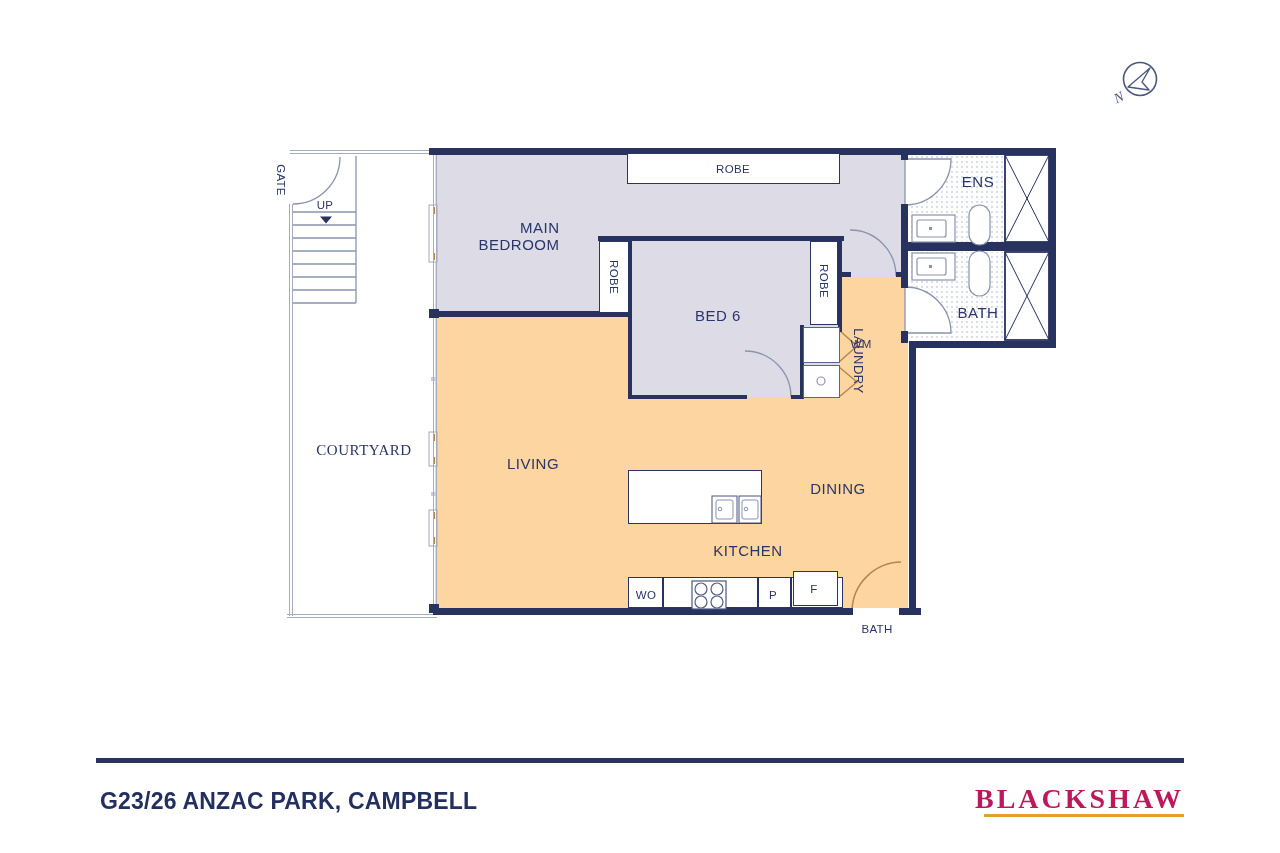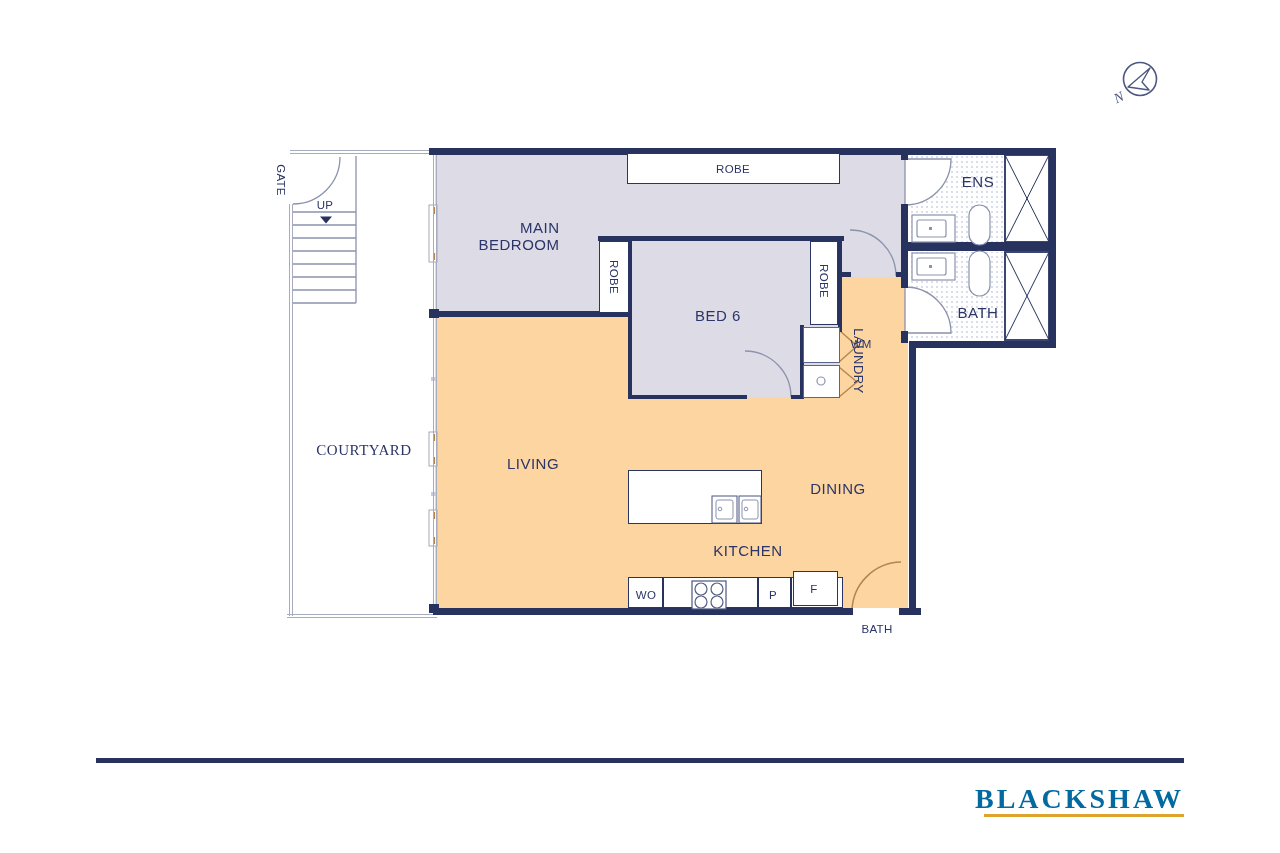--- a/index.html
+++ b/index.html
@@ -20,21 +20,21 @@
   .lbl-sm{font-size:11.5px;letter-spacing:0.3px;}
   .lbl-md{font-size:13px;}
   .vlbl{transform:translate(-50%,-50%) rotate(90deg);}
   .center2{text-align:right;line-height:17px;}
   .tri-down{position:absolute;z-index:6;width:0;height:0;transform:translate(-50%,-50%);
        border-left:6px solid transparent;border-right:6px solid transparent;border-top:7px solid #27325f;}
   .north{position:absolute;z-index:6;font-family:"Liberation Serif",serif;font-style:italic;
        font-size:14px;color:#4d5880;transform:translate(-50%,-50%) rotate(-25deg);}
   .footer-rule{position:absolute;z-index:6;background:#27325f;}
   .footer-title{position:absolute;z-index:6;color:#23305f;font-weight:bold;font-size:23px;letter-spacing:0.2px;white-space:nowrap;}
-  .logo{position:absolute;z-index:6;color:#0369a1;font-family:"Liberation Serif",serif;
+  .logo{position:absolute;z-index:6;color:#be185d;font-family:"Liberation Serif",serif;
        font-weight:bold;font-size:28px;letter-spacing:3px;white-space:nowrap;}
   .logo-rule{position:absolute;z-index:6;background:#dfa32b;}
 </style>
 </head>
 <body>
 
 <div class="canvas">
 
   <div class="fill fill-bed" style="left:435px;top:153px;width:470px;height:162px;"></div>
   <div class="fill fill-liv" style="left:842px;top:277px;width:66px;height:331px;"></div>
@@ -197,16 +197,17 @@
   <div class="lbl lbl-sm" style="left:646px;top:595px;">WO</div>
   <div class="lbl lbl-sm" style="left:773px;top:595px;">P</div>
   <div class="lbl lbl-sm" style="left:814px;top:589px;">F</div>
   <div class="lbl lbl-sm" style="left:877px;top:629px;">BATH</div>
   <div class="lbl lbl-sm vlbl" style="left:281px;top:180px;">GATE</div>
   <div class="lbl lbl-sm" style="left:325px;top:205px;">UP</div>
   <div class="tri-down" style="left:326px;top:220px;"></div>
   <div class="north" style="left:1119px;top:98px;">N</div>
 
   <div class="footer-rule" style="left:96px;top:758px;width:1088px;height:5px;"></div>
+  <div class="footer-title" style="left:100px;top:788px;">G23/26 ANZAC PARK, CAMPBELL</div>
   <div class="logo" style="right:96px;top:783px;left:auto;">BLACKSHAW</div>
   <div class="logo-rule" style="right:96px;top:814px;left:auto;width:200px;height:3px;"></div>
 
 </div>
 
 </body></html>

